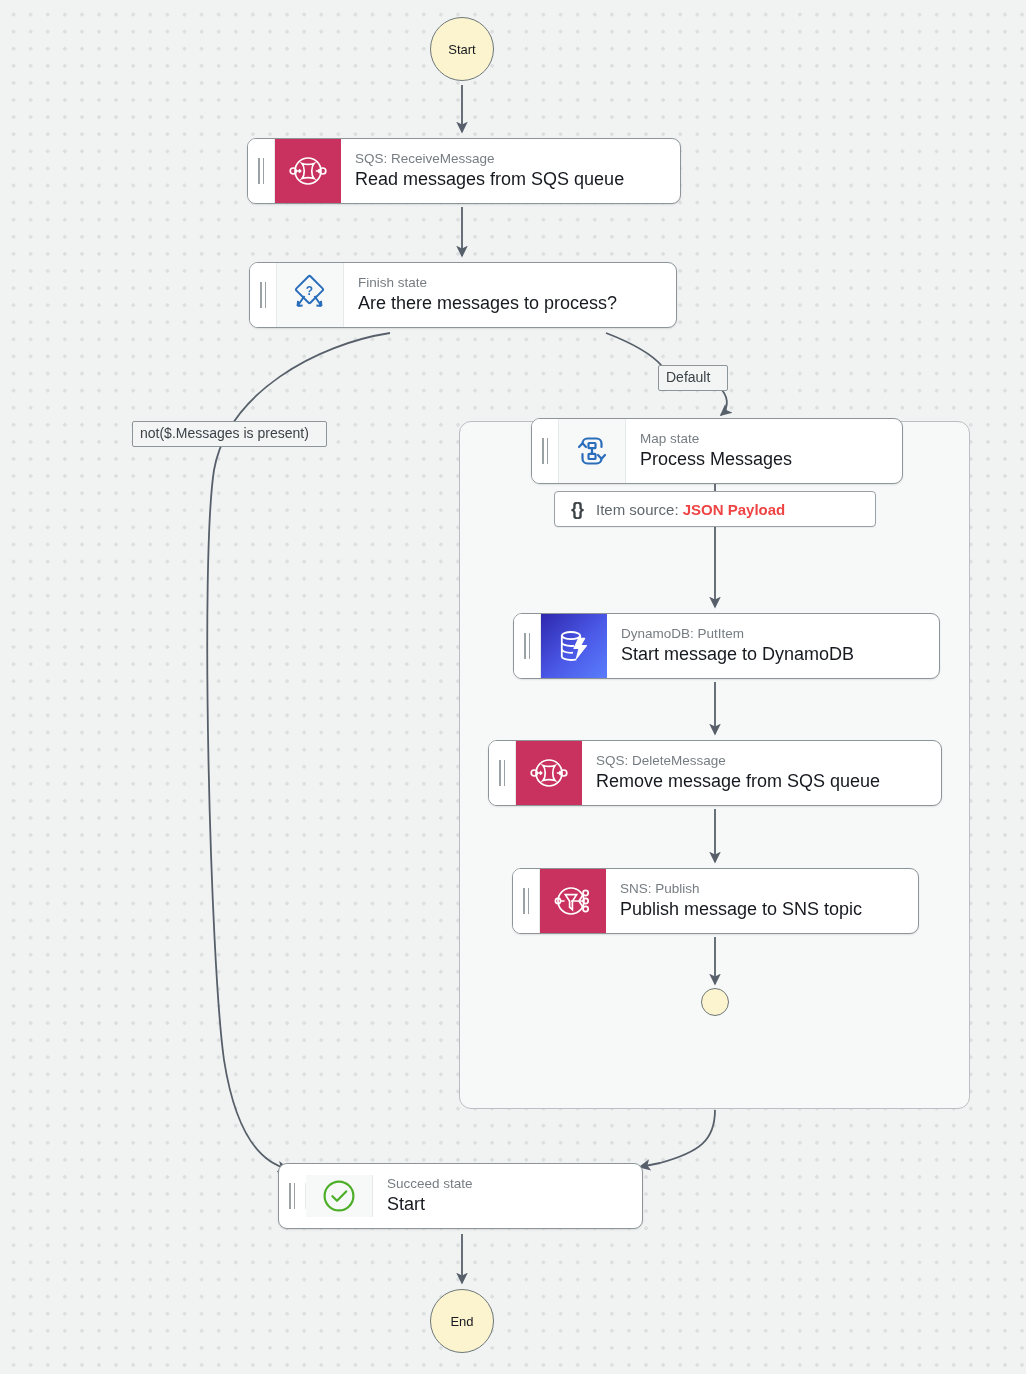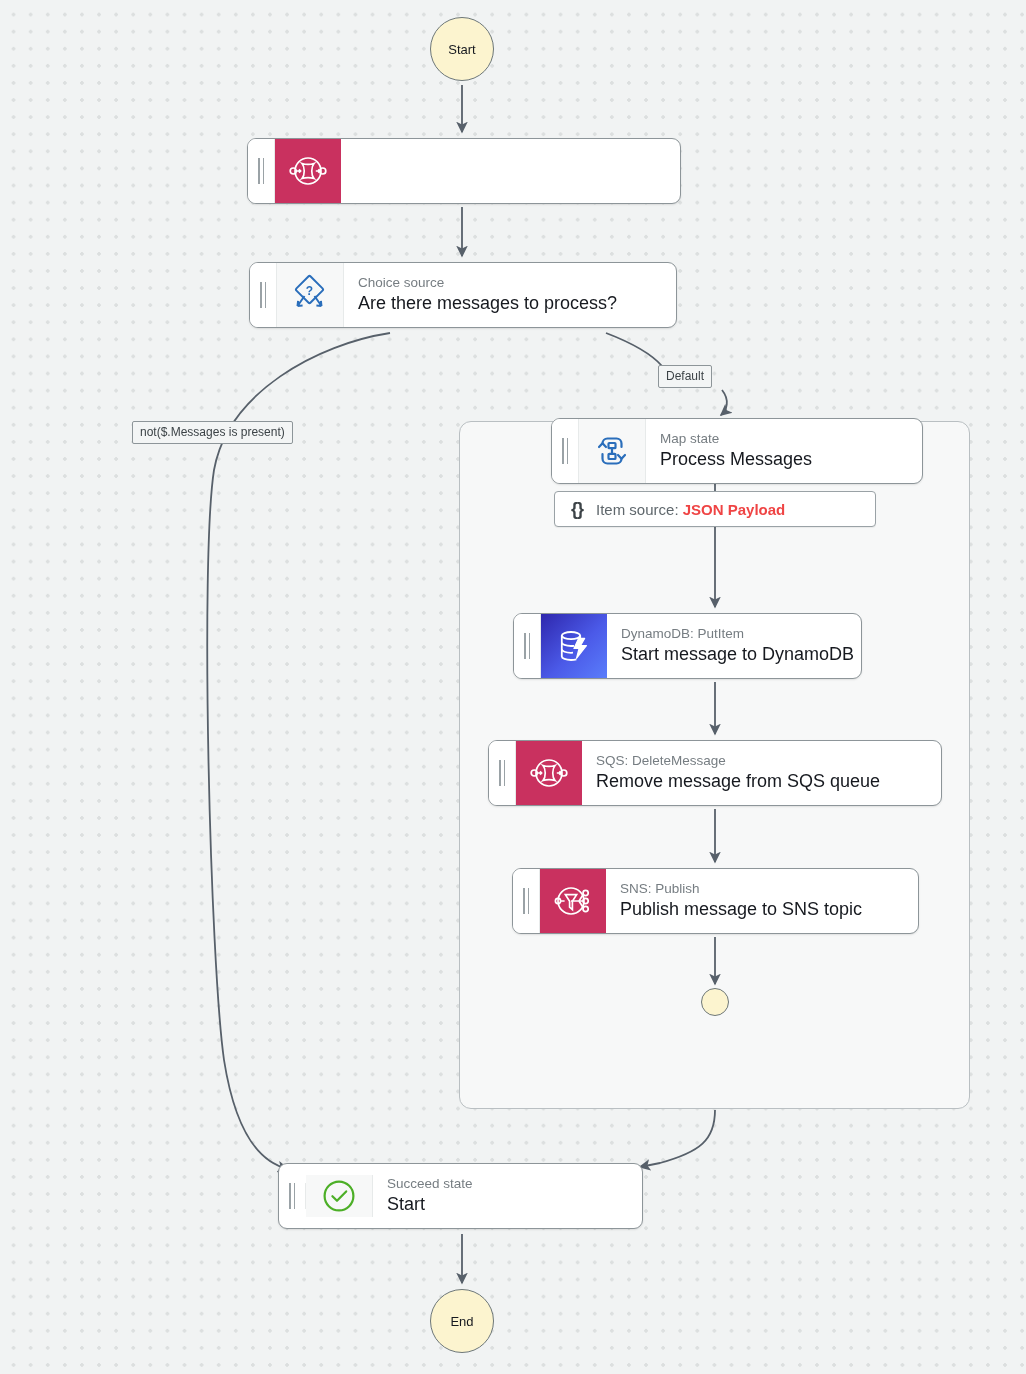--- a/index.html
+++ b/index.html
@@ -152,23 +152,23 @@
     font-weight: bold;
   }
 
   
   .edge-label {
     position: absolute;
     box-sizing: border-box;
     background: #f3f5f5;
     border: 1.2px solid #8d9599;
     border-radius: 2px;
-    font-size: 12px;
+    font-size: 14px;
     color: #3c4347;
-    padding: 3px 7px 4px 7px;
+    padding: 3px 17px 4px 7px;
     white-space: nowrap;
     line-height: 1.2;
   }
 </style>
 </head>
 <body>
 
 <div id="canvas">
 
   <div class="map-container" style="left:459px; top:421px; width:511px; height:688px;"></div>
@@ -219,49 +219,53 @@
     <div class="icon-cell sqs">
       <svg width="40" height="40" viewBox="0 0 40 40" fill="none" stroke="#ffffff" stroke-width="1.7">
         <circle cx="20" cy="20" r="13"></circle>
         <path d="M14 12.5 C17 16 17 24 14 27.5 C19 26 21 26 26 27.5 C23 24 23 16 26 12.5 C21 14 19 14 14 12.5 Z" fill="none"></path>
         <circle cx="5.2" cy="20" r="3"></circle>
         <circle cx="34.8" cy="20" r="3"></circle>
         <path d="M8.6 20 L12.2 20 M11 18.4 L12.6 20 L11 21.6"></path>
         <path d="M27.8 20 L31.4 20 M30.2 18.4 L31.8 20 L30.2 21.6"></path>
       </svg>
     </div>
+    <div class="labels">
+      <div class="sub">SQS: ReceiveMessage</div>
+      <div class="title">Read messages from SQS queue</div>
+    </div>
   </div>
 
   <div class="node" style="left:249px; top:262px; width:428px;">
     <div class="grip">
         <i></i>
         <i></i>
       </div>
     <div class="icon-cell plain">
       <svg width="42" height="42" viewBox="0 0 42 42" fill="none" stroke="#2a6ebb" stroke-width="2">
         <rect x="10.5" y="5.5" width="20" height="20" rx="1.6" transform="rotate(45 20.5 15.5)"></rect>
         <text x="20.5" y="20.5" font-family="Liberation Sans, sans-serif" font-size="12" font-weight="bold" fill="#2a6ebb" stroke="none" text-anchor="middle">?</text>
         <path d="M15.5 22 L8.5 32 M8.5 32 L13.6 31.6 M8.5 32 L9.1 26.8"></path>
         <path d="M25.5 22 L32.5 32 M32.5 32 L27.4 31.6 M32.5 32 L31.9 26.8"></path>
       </svg>
     </div>
     <div class="labels">
-      <div class="sub">Choice source</div>
+      <div class="sub">Finish state</div>
       <div class="title">Are there messages to process?</div>
     </div>
   </div>
 
   <div class="edge-label" style="left:132px; top:421px;">
     <span>not($.Messages is present)</span>
   </div>
   <div class="edge-label" style="left:658px; top:365px;">
     <span>Default</span>
   </div>
 
-  <div class="node" style="left:531px; top:418px; width:372px;margin-left:20px;">
+  <div class="node" style="left:531px; top:418px; width:372px;">
     <div class="grip">
         <i></i>
         <i></i>
       </div>
     <div class="icon-cell plain">
       <svg width="42" height="42" viewBox="0 0 42 42" fill="none" stroke="#2a6ebb" stroke-width="2.2" stroke-linecap="round" stroke-linejoin="round">
         <path d="M11.5 13.5 C11.5 10.6 13.6 8.5 16.5 8.5 L25.5 8.5 C28.4 8.5 30.5 10.6 30.5 13.5 L30.5 17"></path>
         <path d="M30.5 28.5 C30.5 31.4 28.4 33.5 25.5 33.5 L16.5 33.5 C13.6 33.5 11.5 31.4 11.5 28.5 L11.5 24"></path>
         <path d="M8 17 L11.5 13.2 L15 17"></path>
         <path d="M34 25 L30.5 28.8 L27 25"></path>
@@ -277,21 +281,21 @@
   </div>
 
   <div class="itemsource" style="left:554px; top:491px; width:322px;">
     <span class="brace">{}</span>
     <span class="istext">
       <span>Item source:</span>
       <b>JSON Payload</b>
     </span>
   </div>
 
-  <div class="node" style="left:513px; top:613px; width:349px;">
+  <div class="node" style="left:513px; top:613px; width:427px;">
     <div class="grip">
         <i></i>
         <i></i>
       </div>
     <div class="icon-cell ddb">
       <svg width="40" height="40" viewBox="0 0 40 40" fill="none" stroke="#ffffff" stroke-width="1.8" stroke-linejoin="round">
         <ellipse cx="17" cy="9.6" rx="9.2" ry="3.6"></ellipse>
         <path d="M7.8 9.6 L7.8 30.4 C7.8 32.4 11.9 34 17 34 C19 34 20.9 33.76 22.4 33.35"></path>
         <path d="M26.2 9.6 L26.2 15"></path>
         <path d="M7.8 16.4 C7.8 18.4 11.9 20 17 20 C18.1 20 19.2 19.93 20.1 19.8"></path>

